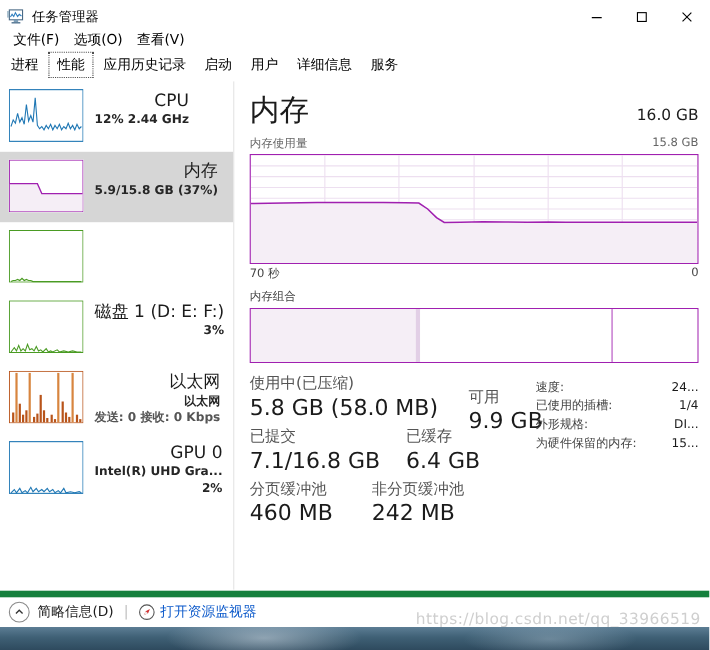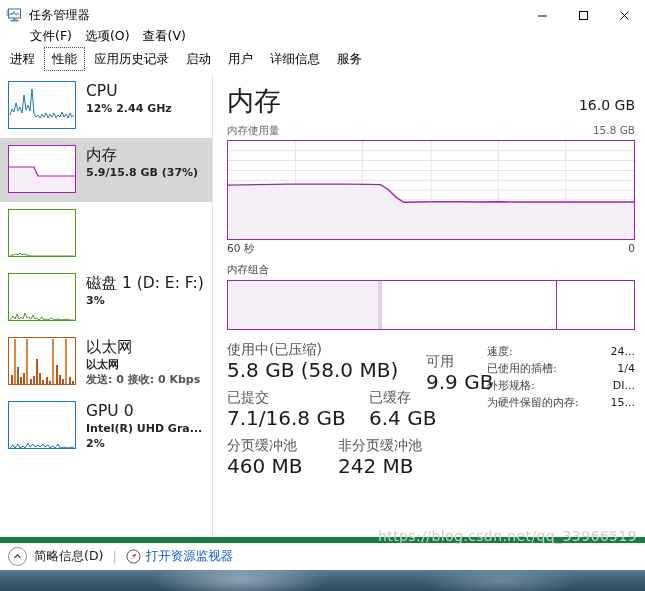--- a/index.html
+++ b/index.html
@@ -40,21 +40,21 @@
     display: flex; align-items: center; justify-content: center;
     color: #000; font-size: 12px;
     cursor: default;
   }
 
   
   .menubar {
     position: absolute; top: 26px; left: 0;
     width: 645px; height: 20px;
     display: flex; align-items: center;
-    padding-left: 24px;
+    padding-left: 6px;
     background: #ffffff;
   }
   .menu-item {
     font-size: 12.5px; color: #000;
     padding: 1px 7px 1px 6px;
     cursor: default;
   }
 
   
   .tabstrip {
@@ -88,20 +88,21 @@
     width: 213px; height: 462px;
     background: #ffffff;
     border-right: 1px solid #e4e4e4;
     overflow: hidden;
   }
   .side-item {
     display: flex; align-items: flex-start;
     height: 64px;
     padding: 7px 6px 0 8px;
     cursor: default;
+    text-align: right;
   }
   .side-item.selected { background: #d6d6d6; }
   .thumb {
     width: 68px; height: 48px;
     background: #ffffff;
     flex: 0 0 68px;
     margin-right: 10px;
     position: relative;
     overflow: hidden;
   }
@@ -217,21 +218,21 @@
   .desktop .blur1 {
     position:absolute; left:150px; top:-10px; width:180px; height:40px;
     background: radial-gradient(ellipse at center, rgba(210,220,230,.55), rgba(90,120,140,0) 70%);
   }
   .desktop .blur2 {
     position:absolute; left:420px; top:-6px; width:160px; height:34px;
     background: radial-gradient(ellipse at center, rgba(180,200,215,.4), rgba(70,100,120,0) 70%);
   }
 
   .watermark {
-    position: absolute; right: 8px; top: 528px;
+    position: absolute; right: 8px; top: 555px;
     font-size: 14px; color: #cfcfcf;
     letter-spacing: .4px;
     pointer-events: none;
   }
 </style>
 </head>
 <body>
 
 <div id="app">
 
@@ -416,21 +417,21 @@
             <line x1="0" y1="70" x2="404" y2="70"></line>
             <line x1="0" y1="80" x2="404" y2="80"></line>
             <line x1="0" y1="90" x2="404" y2="90"></line>
           </g>
           <path d="M0,45 L30,44.5 L60,44 L90,44 L120,44 L140,44.2 L152,44.5 L160,50 L168,58 L175,62.5 L190,62.3 L210,61.8 L230,62 L250,62.2 L270,62 L285,62.3 L300,62.2 L330,62.2 L360,62.2 L404,62.2 L404,100 L0,100 Z" fill="#f5eef6"></path>
           <polyline points="0,45 30,44.5 60,44 90,44 120,44 140,44.2 152,44.5 160,50 168,58 175,62.5 190,62.3 210,61.8 230,62 250,62.2 270,62 285,62.3 300,62.2 330,62.2 360,62.2 404,62.2" fill="none" stroke="#a020b0" stroke-width="1.4"></polyline>
         </svg>
       </div>
 
       <div class="graph-foot">
-        <span>60 秒</span>
+        <span>70 秒</span>
         <span>0</span>
       </div>
 
       <div class="comp-label">内存组合</div>
 
       <div class="comp-box">
         <div class="comp-used" style="width:37%"></div>
         <div class="comp-div"></div>
         <div class="comp-mid" style="width:43%"></div>
         <div class="comp-rest"></div>

